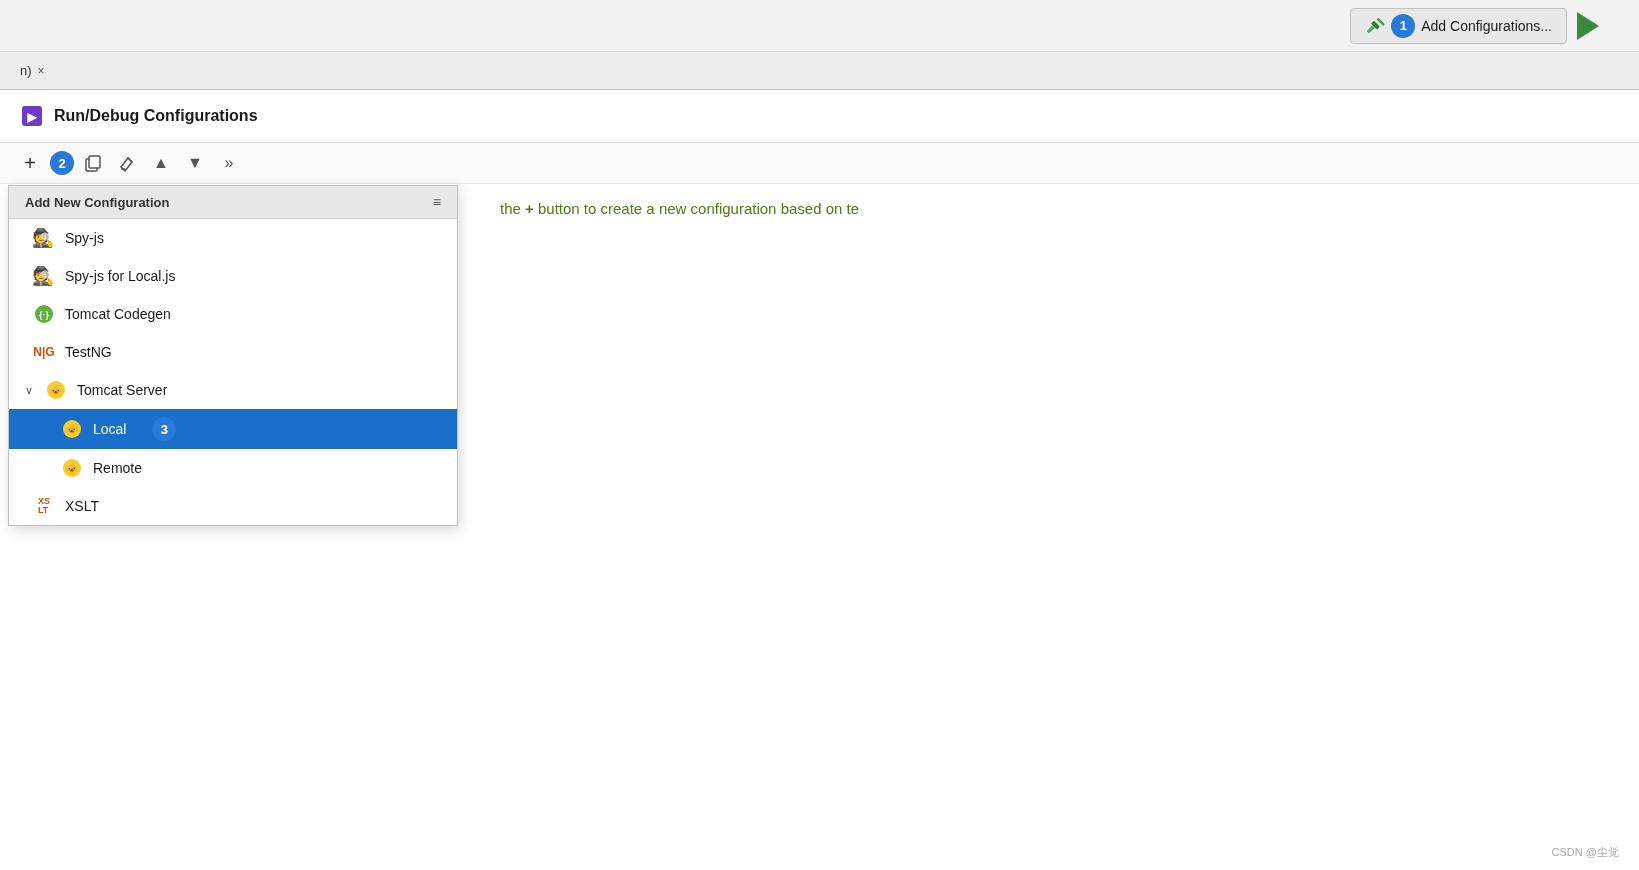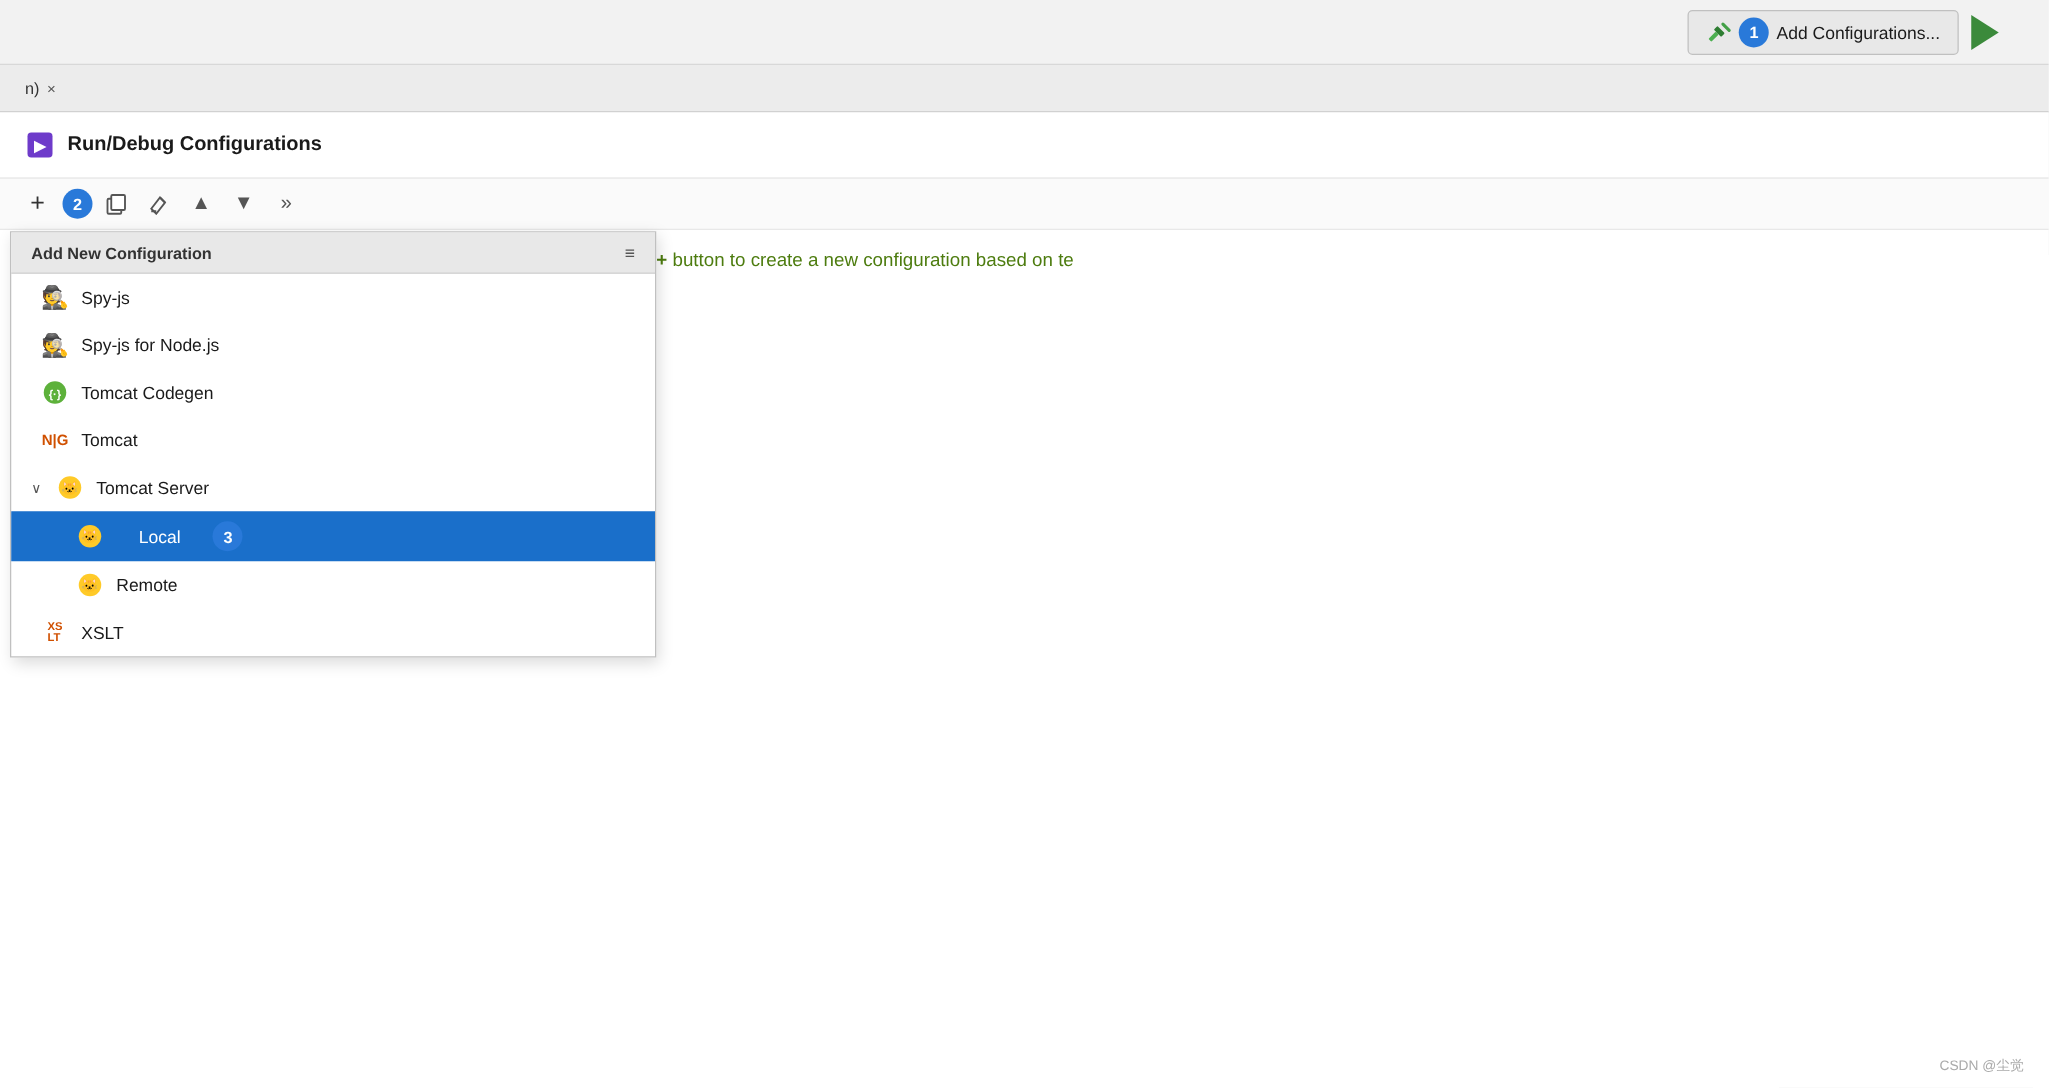--- a/index.html
+++ b/index.html
@@ -127,21 +127,21 @@
       align-items: center;
       justify-content: center;
       cursor: pointer;
     }
 
     
     .dropdown-menu {
       position: absolute;
       top: 42px;
       left: 8px;
-      width: 517px;
+      width: 450px;
       background: white;
       border: 1px solid #c0c0c0;
       box-shadow: 2px 4px 12px rgba(0,0,0,0.15);
       z-index: 100;
     }
     .dropdown-header {
       background: #e8e8e8;
       padding: 8px 16px;
       font-size: 13px;
       font-weight: 600;
@@ -161,21 +161,21 @@
       align-items: center;
       gap: 10px;
       font-size: 14px;
       color: #1a1a1a;
       cursor: pointer;
     }
     .dropdown-item.selected {
       background: #1a6fca;
       color: white;
     }
-    .dropdown-item.selected span { color: white; margin-left: 18px; }
+    .dropdown-item.selected span { color: white; }
     .dropdown-item-icon {
       width: 22px;
       height: 22px;
       display: flex;
       align-items: center;
       justify-content: center;
       font-size: 18px;
       flex-shrink: 0;
     }
     .dropdown-section-arrow {
@@ -297,38 +297,38 @@
           <span class="dropdown-filter-icon">≡</span>
         </div>
 
         <div class="dropdown-item">
           <div class="dropdown-item-icon">🕵</div>
           <span>Spy-js</span>
         </div>
 
         <div class="dropdown-item">
           <div class="dropdown-item-icon">🕵</div>
-          <span>Spy-js for Node.js</span>
+          <span>Spy-js for Local.js</span>
         </div>
 
         <div class="dropdown-item">
           <div class="dropdown-item-icon">
             <svg width="20" height="20" viewBox="0 0 20 20">
               <circle cx="10" cy="10" r="9" fill="#5db13b"></circle>
               <text x="10" y="14" text-anchor="middle" fill="white" font-size="9" font-weight="bold">{·}</text>
             </svg>
           </div>
           <span>Tomcat Codegen</span>
         </div>
 
         <div class="dropdown-item">
           <div class="dropdown-item-icon">
             <span style="font-size:12px;font-weight:bold;color:#d05000;line-height:1">N|G</span>
           </div>
-          <span>Tomcat</span>
+          <span>TestNG</span>
         </div>
 
         <div class="dropdown-item tomcat-server">
           <span class="dropdown-section-arrow">∨</span>
           <div class="dropdown-item-icon">
             <svg width="20" height="20" viewBox="0 0 20 20">
               <ellipse cx="10" cy="10" rx="9" ry="9" fill="#ffca28"></ellipse>
               <text x="10" y="14" text-anchor="middle" font-size="11">🐱</text>
             </svg>
           </div>

